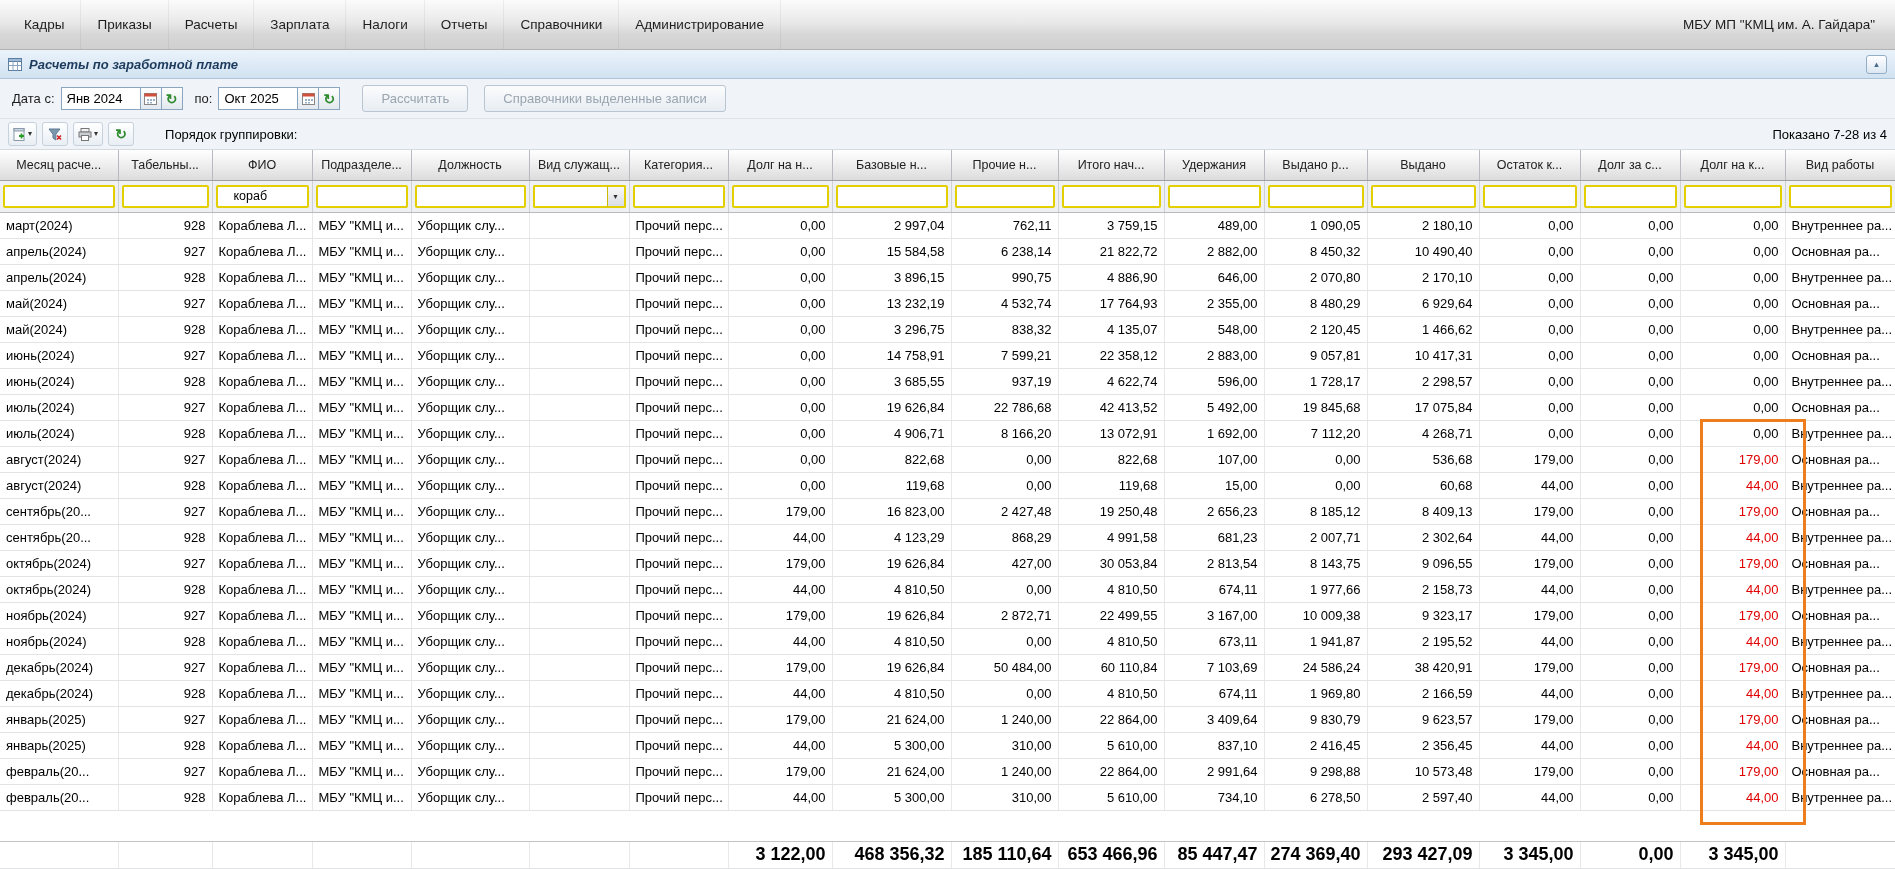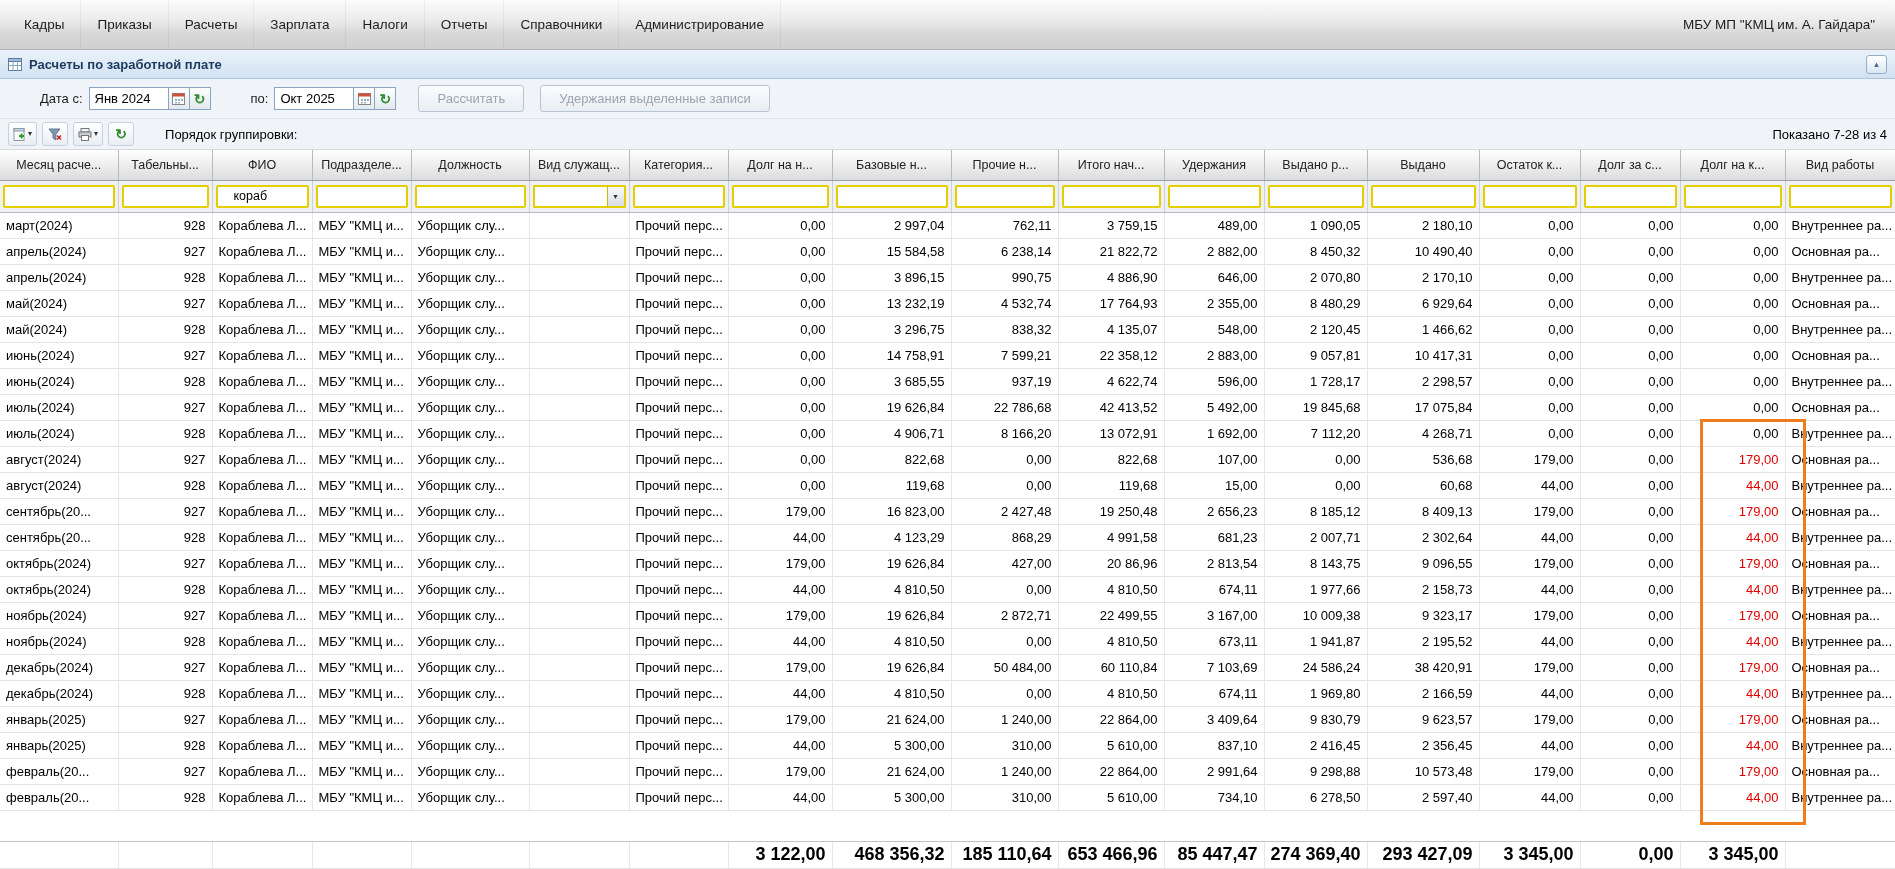--- a/index.html
+++ b/index.html
@@ -21,33 +21,33 @@
     font-size:13.5px; color:#1d1d1d; cursor:default; white-space:nowrap;
     border-right:1px solid rgba(0,0,0,0.05);
   }
   .org-name { margin-left:auto; font-size:13.5px; color:#1d1d1d; padding-right:12px; white-space:nowrap; }
 
   
   .titlebar {
     height:29px; flex:0 0 29px; display:flex; align-items:center; gap:7px; padding:0 8px;
     background:linear-gradient(#eaf3fb,#d2e2f1); border-bottom:1px solid #acc4da;
   }
-  .titlebar .title { font-weight:bold; font-size:13px; color:#1b3a5c; }
+  .titlebar .title { font-weight:bold; font-size:13px; color:#1b3a5c;font-style:italic; }
   .win-btn {
     margin-left:auto; width:21px; height:19px; border:1px solid #93aec6; border-radius:3px;
     background:linear-gradient(#ffffff,#dbe7f3); font-size:9px; color:#4a6玉a; color:#4a6a8a;
     display:flex; align-items:center; justify-content:center; padding:0; cursor:pointer;
   }
 
   
   .toolbar {
     height:40px; flex:0 0 40px; display:flex; align-items:center; gap:6px; padding:0 12px;
     background:#f0f4f8; border-bottom:1px solid #dde3e9;
   }
-  .tb-label { font-size:13px; color:#1d1d1d; white-space:nowrap;margin-left:28px; }
+  .tb-label { font-size:13px; color:#1d1d1d; white-space:nowrap; }
   .datefield { display:flex; align-items:stretch; margin-right:6px; }
   .datefield input {
     width:80px; height:23px; border:1px solid #8aa5c0; font-size:13px; padding:0 5px;
     font-family:inherit; background:#fff;
   }
   .mini-btn {
     width:21px; height:23px; border:1px solid #8aa5c0; border-left:none; padding:0;
     background:linear-gradient(#fdfdfd,#e3e9ef); display:flex; align-items:center; justify-content:center;
     cursor:pointer; font-size:13px; line-height:1;
   }
@@ -173,21 +173,21 @@
           <rect x="0.5" y="1.5" width="12" height="11" fill="#fff" stroke="#888"></rect>
           <rect x="0.5" y="1.5" width="12" height="3" fill="#d0503c"></rect>
           <path d="M3 7h2v2H3zM6 7h2v2H6zM9 7h2v2H9zM3 10h2v1.5H3zM6 10h2v1.5H6z" fill="#9ab0c4"></path>
         </svg>
       </button>
       <button class="mini-btn">
         <span class="green-glyph">↻</span>
       </button>
     </span>
     <button class="btn" disabled="">Рассчитать</button>
-    <button class="btn" disabled="">Удержания выделенные записи</button>
+    <button class="btn" disabled="">Справочники выделенные записи</button>
   </div>
 
   <div class="toolbar2">
     <button class="icon-btn">
       <svg class="svg-ic" width="13" height="13" viewBox="0 0 13 13">
         <rect x="1" y="0.5" width="10" height="12" fill="#fff" stroke="#8a9aa8"></rect>
         <rect x="1" y="0.5" width="10" height="2.5" fill="#c9d6e2" stroke="#8a9aa8"></rect>
         <path d="M6 8h5M8.5 5.5v5" stroke="#2a9a2a" stroke-width="1.8"></path>
       </svg>
       <span class="caret">▾</span>
@@ -547,21 +547,21 @@
             <td>октябрь(2024)</td>
             <td class="num">927</td>
             <td>Кораблева Л...</td>
             <td>МБУ "КМЦ и...</td>
             <td>Уборщик слу...</td>
             <td></td>
             <td>Прочий перс...</td>
             <td class="num">179,00</td>
             <td class="num">19 626,84</td>
             <td class="num">427,00</td>
-            <td class="num">20 86,96</td>
+            <td class="num">30 053,84</td>
             <td class="num">2 813,54</td>
             <td class="num">8 143,75</td>
             <td class="num">9 096,55</td>
             <td class="num">179,00</td>
             <td class="num">0,00</td>
             <td class="num red">179,00</td>
             <td>Основная ра...</td>
           </tr>
           <tr>
             <td>октябрь(2024)</td>

